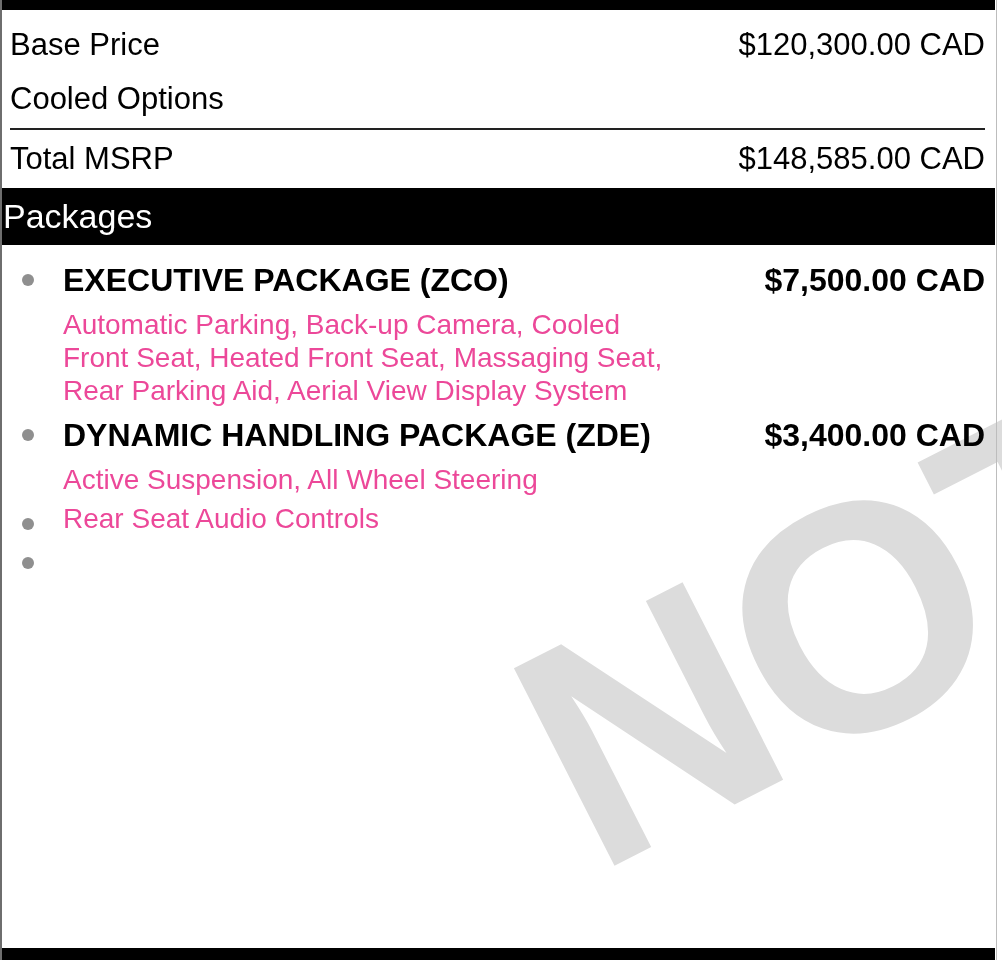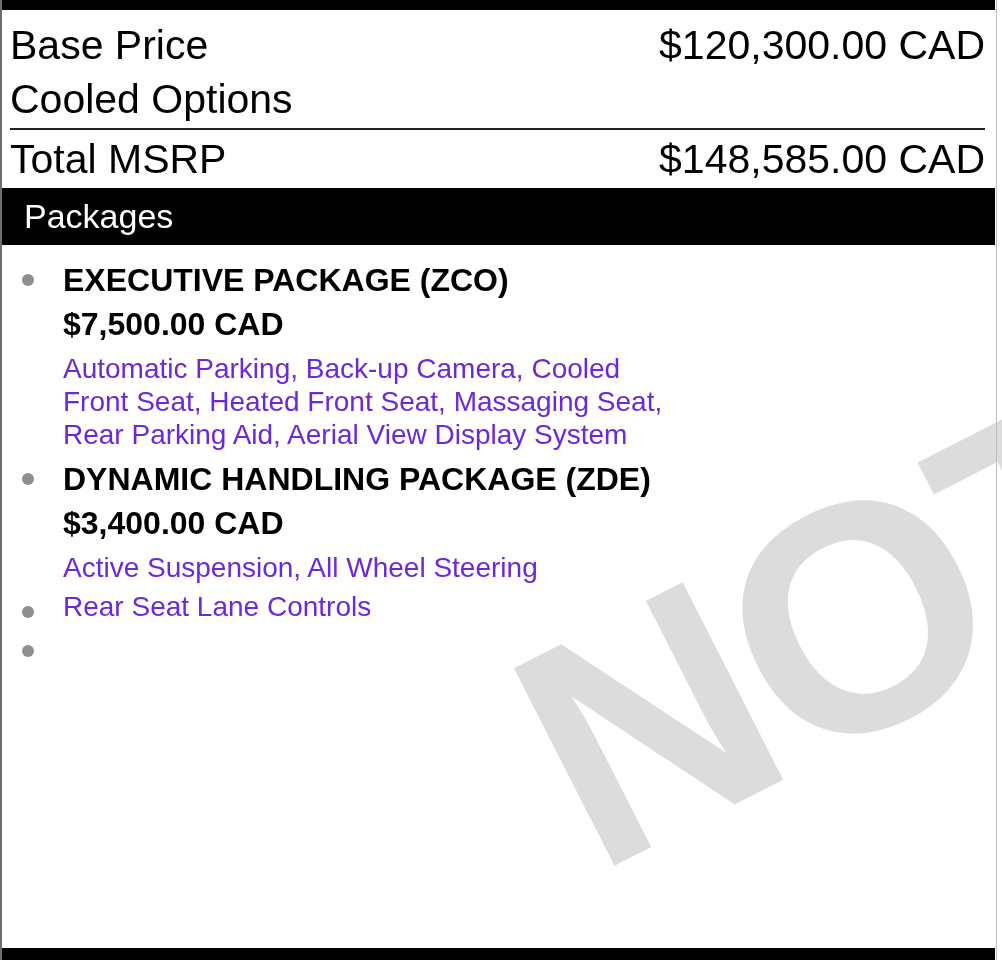--- a/index.html
+++ b/index.html
@@ -58,77 +58,76 @@
     top: 10px; left: 0;
     width: 995px;
     z-index: 1;
   }
   
   .summary { padding: 8px 10px 0 10px; }
   .summary-row {
     display: flex;
     justify-content: space-between;
     align-items: baseline;
-    font-size: 41px;
+    font-size: 31px;
     line-height: 54px;
   }
   .summary-row .value { text-align: right; margin-left: 36px; }
   .summary-divider {
     border: none;
     border-top: 2px solid #222;
     margin: 2px 0 0 0;
   }
   .summary-row.total {
     font-weight: normal;
     line-height: 58px;
   }
   
   .packages-bar {
     background: #000;
     color: #fff;
     height: 57px;
     line-height: 57px;
     font-size: 34px;
-    padding-left: 24px;
+    padding-left: 3px;
     font-weight: normal;
   }
   .pkg-list { padding: 13px 10px 0 0; }
   .pkg-item { position: relative; padding-left: 63px; }
   .pkg-bullet {
     position: absolute;
     left: 22px; top: 16px;
     width: 12px; height: 12px;
     border-radius: 50%;
     background: #8f8f8f;
   }
   .pkg-head {
     display: flex;
     justify-content: space-between;
     align-items: flex-start;
-    flex-direction: column;
   }
   .pkg-name {
     font-weight: bold;
     font-size: 32px;
     line-height: 44px;
     max-width: 630px;
   }
   .pkg-price {
     font-weight: bold;
     font-size: 32px;
     line-height: 44px;
     white-space: nowrap;
     text-align: center;
   }
   .pkg-desc {
     font-size: 28px;
     line-height: 33px;
     max-width: 620px;
     margin: 6px 0;
-    color: #6d28d9;
+    color: #ec4899;
   }
 </style>
 </head>
 <body>
 
 <div class="page">
 
   <div class="strip-top"></div>
 
   <div class="watermark">NOT</div>
@@ -167,21 +166,21 @@
         <span class="pkg-bullet"></span>
         <div class="pkg-head">
           <div class="pkg-name">DYNAMIC HANDLING PACKAGE (ZDE)</div>
           <div class="pkg-price">$3,400.00 CAD</div>
         </div>
         <div class="pkg-desc">Active Suspension, All Wheel Steering</div>
       </div>
 
       <div class="pkg-item">
         <span class="pkg-bullet"></span>
-        <div class="pkg-desc">Rear Seat Lane Controls</div>
+        <div class="pkg-desc">Rear Seat Audio Controls</div>
       </div>
 
       <div class="pkg-item">
         <span class="pkg-bullet"></span>
       </div>
 
     </div>
   </div>
 
   <div class="strip-bottom"></div>

